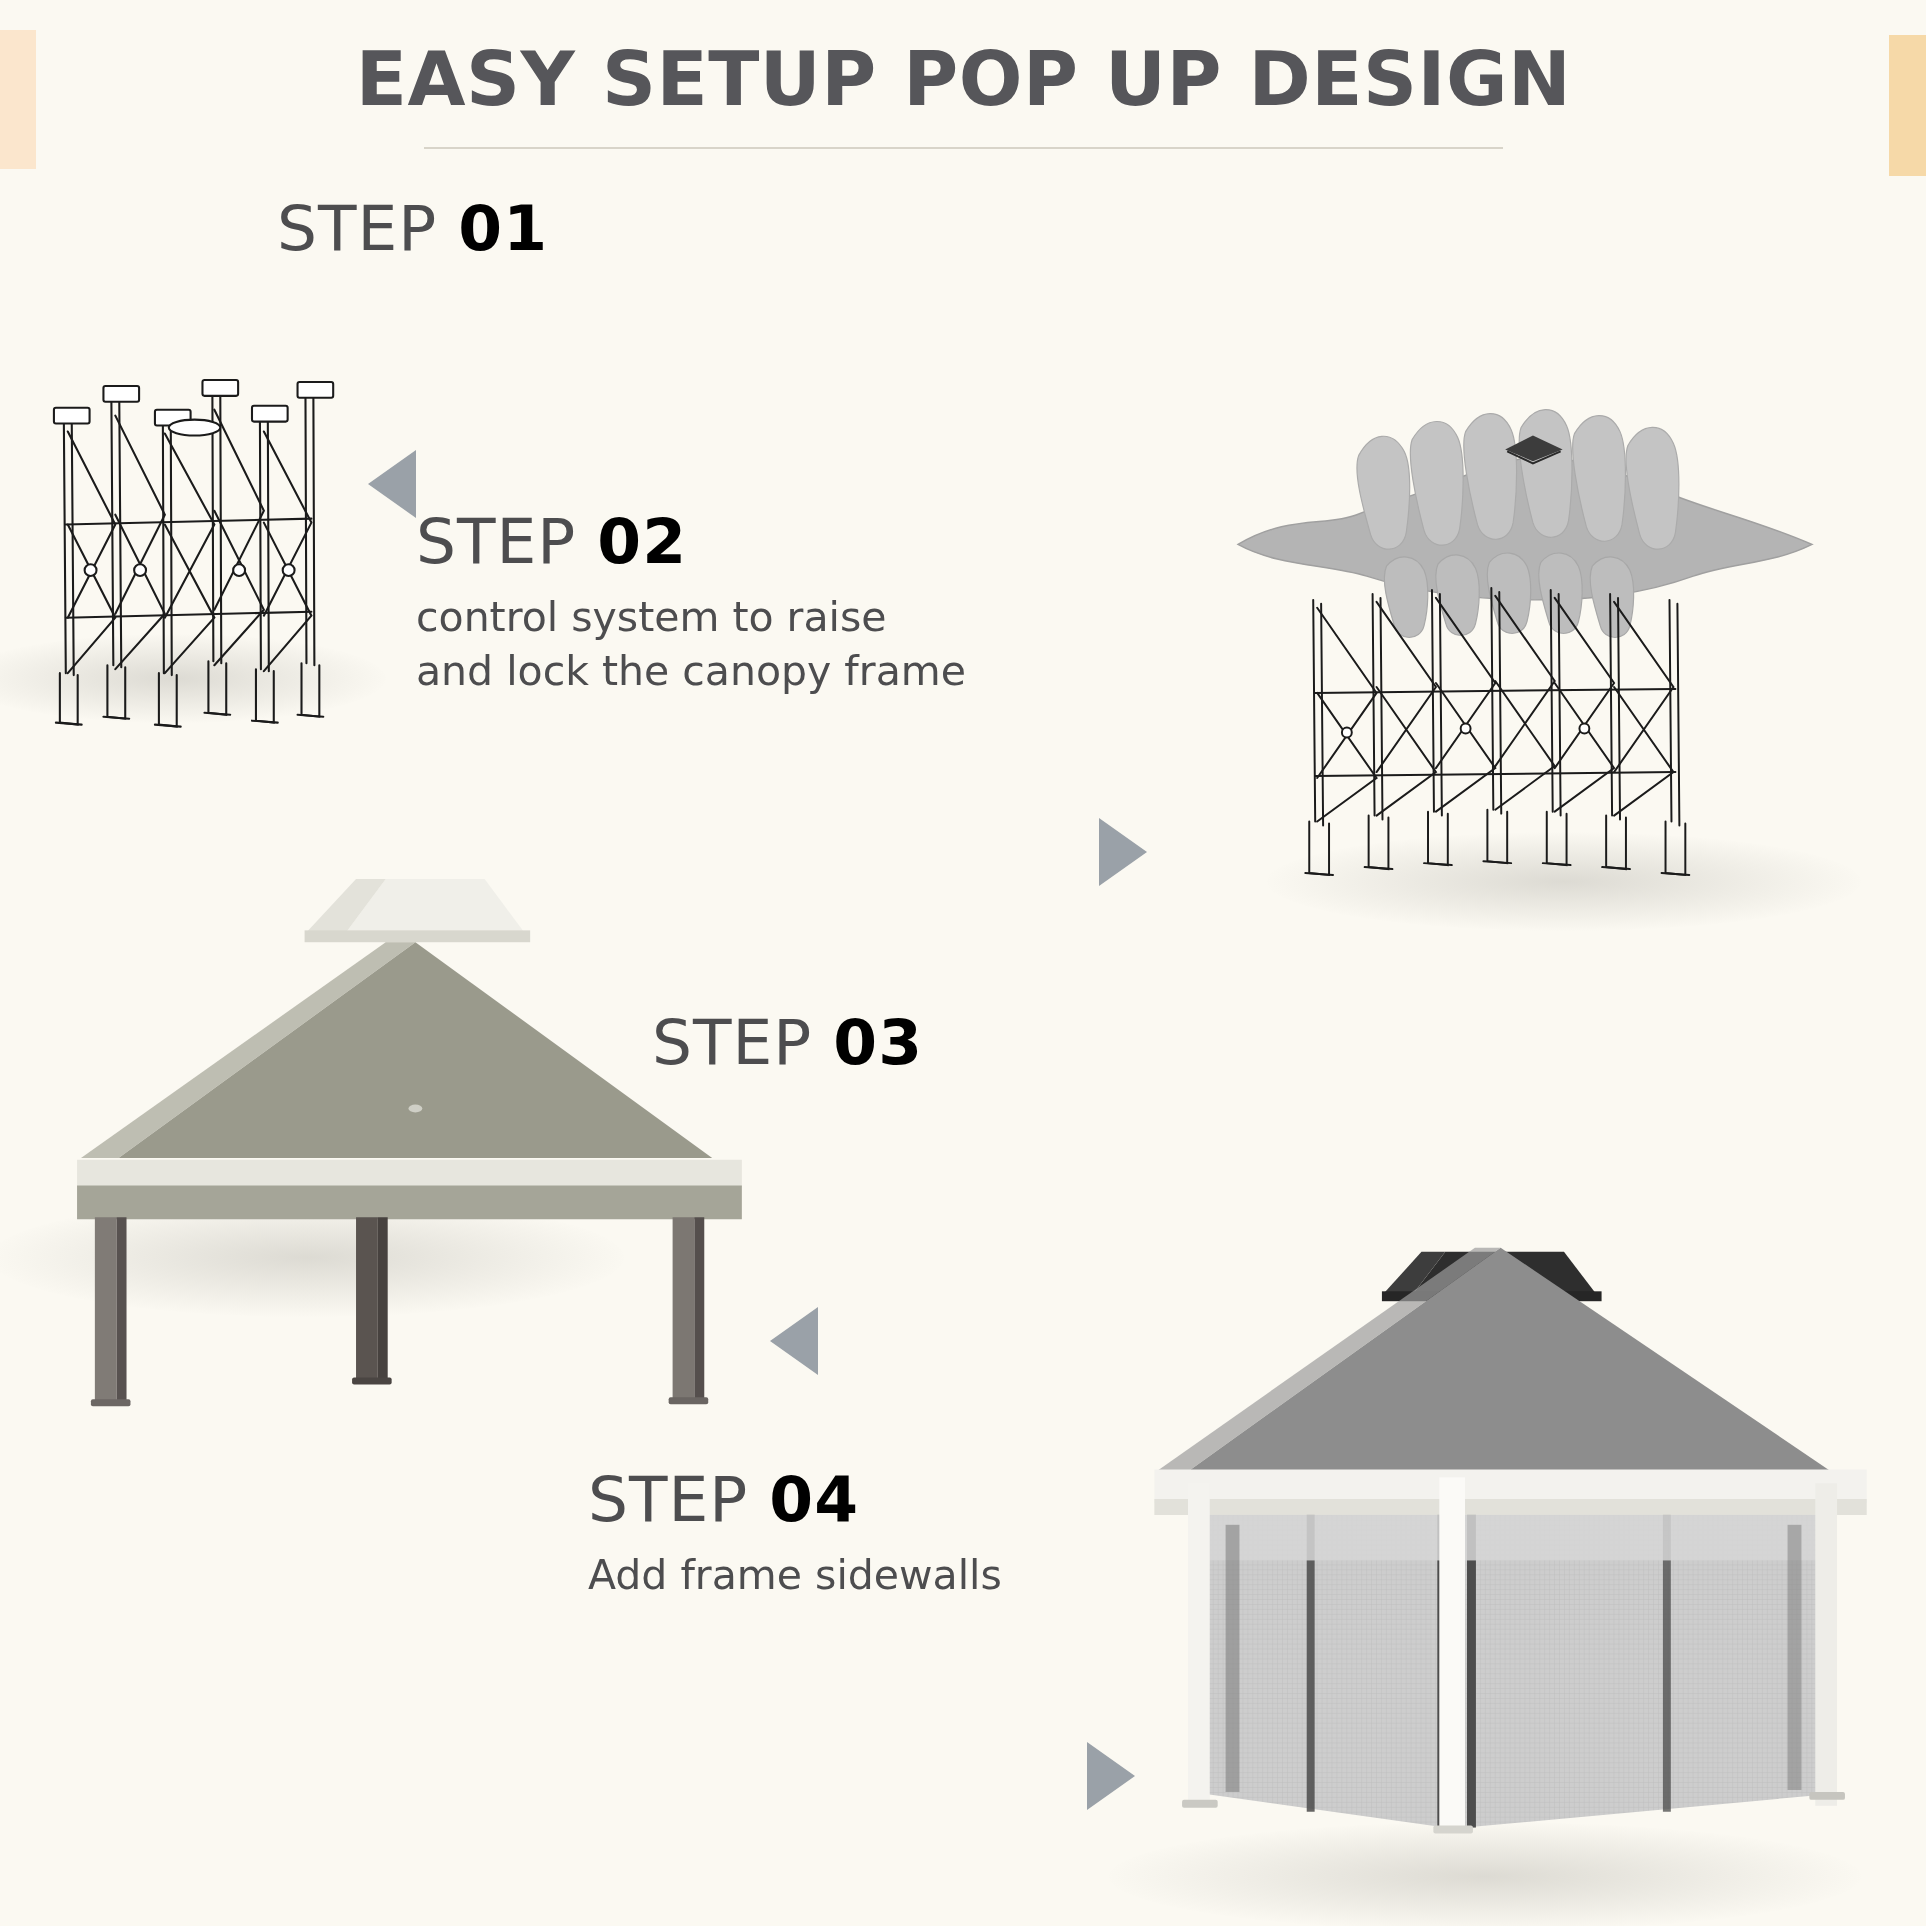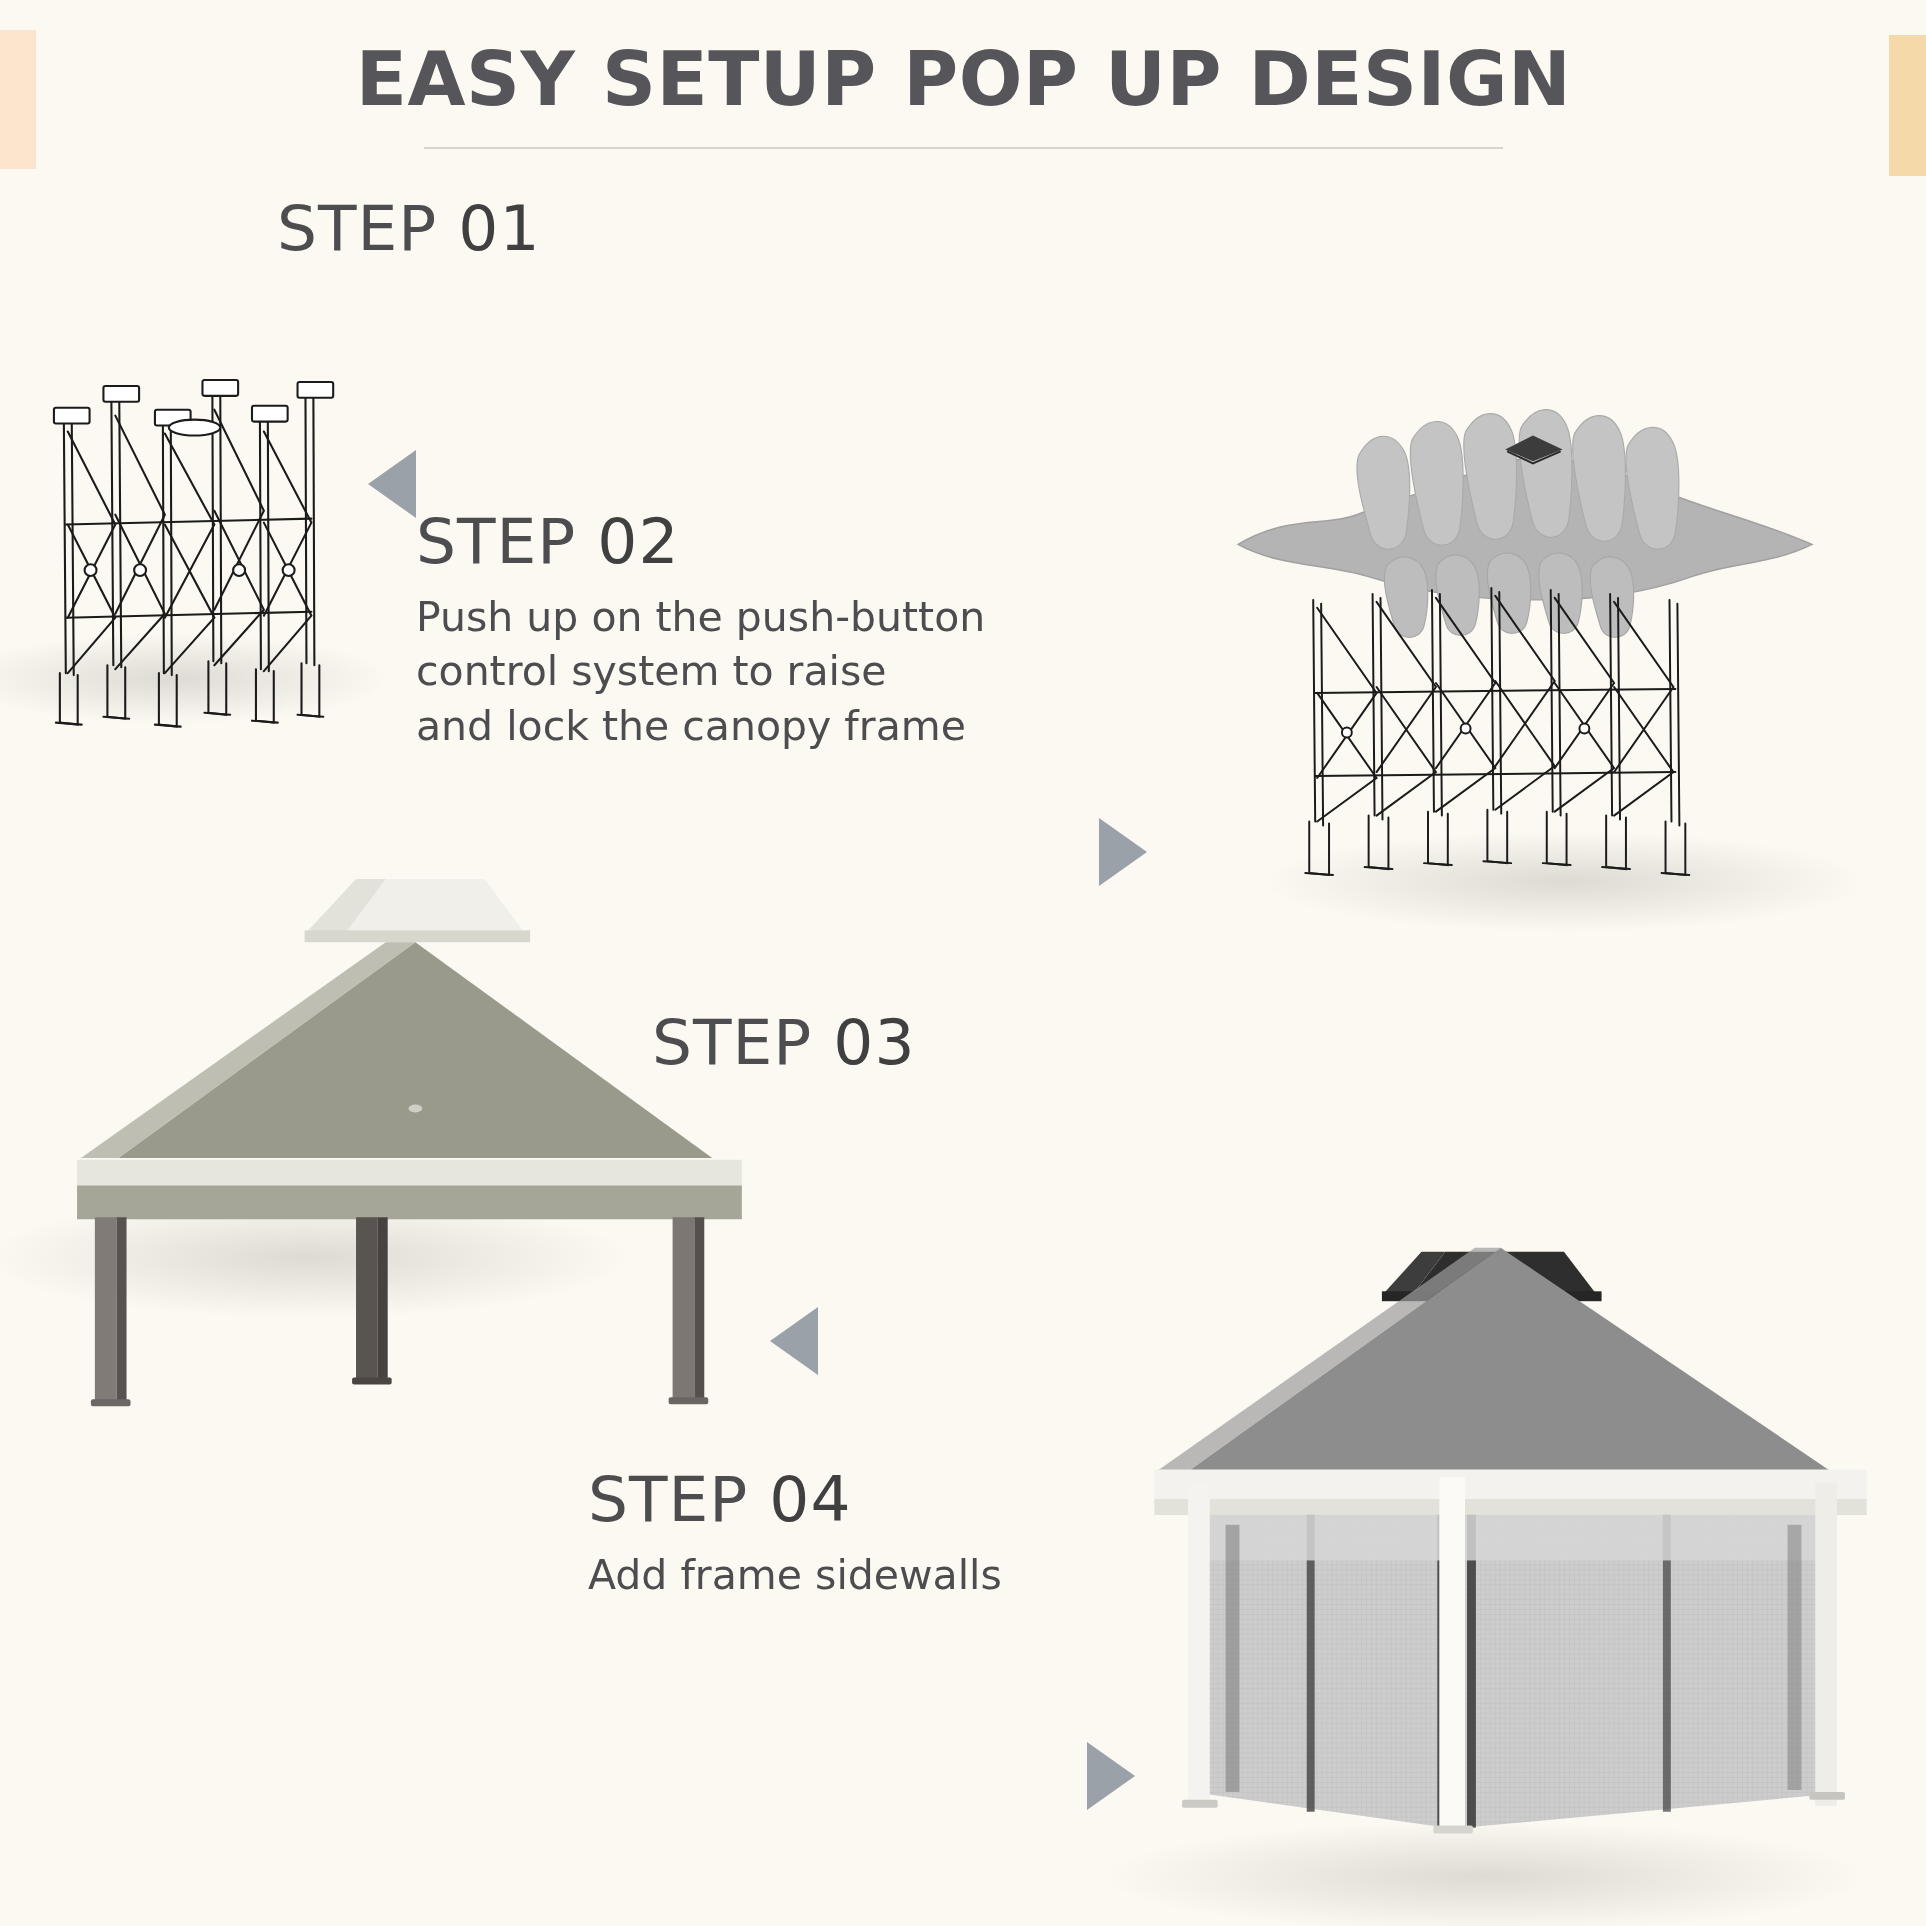--- a/index.html
+++ b/index.html
@@ -58,22 +58,22 @@
   .step-block { position: absolute; }
   .step-head {
     font-size: 63px;
     color: #4d4d4f;
     font-weight: 400;
     letter-spacing: 1px;
     line-height: 1.1;
     white-space: nowrap;
   }
   .step-num {
-    color: #404040;
-    font-weight: 400;
+    color: #000000;
+    font-weight: 700;
   }
   .step-desc {
     font-size: 41px;
     color: #4d4d4f;
     line-height: 1.32;
     margin-top: 14px;
     font-weight: 400;
   }
 
   .step1 { left: 259px; top: 194px; text-align: left; }
@@ -339,21 +339,20 @@
       <span class="step-num">01</span>
     </div>
   </div>
 
   <div class="step-block step2">
     <div class="step-head">
       <span>STEP</span>
       <span class="step-num">02</span>
     </div>
     <div class="step-desc">
-      <div>Push up on the push-button</div>
       <div>control system to raise</div>
       <div>and lock the canopy frame</div>
     </div>
   </div>
 
   <div class="step-block step3">
     <div class="step-head">
       <span>STEP</span>
       <span class="step-num">03</span>
     </div>

